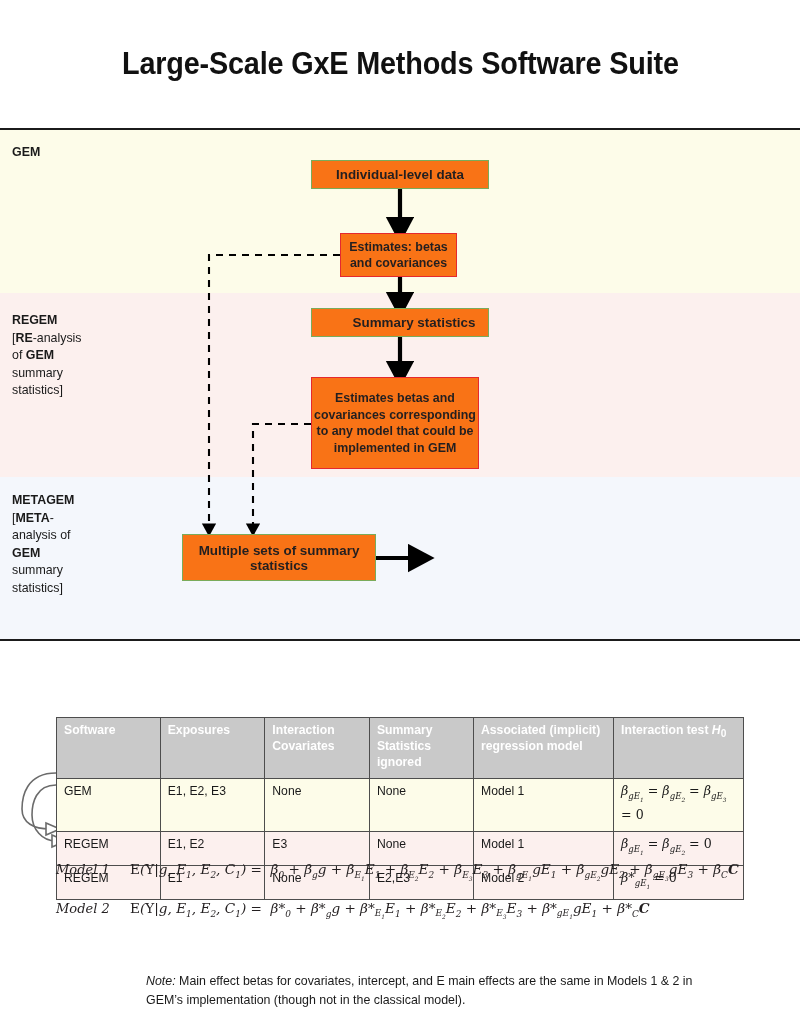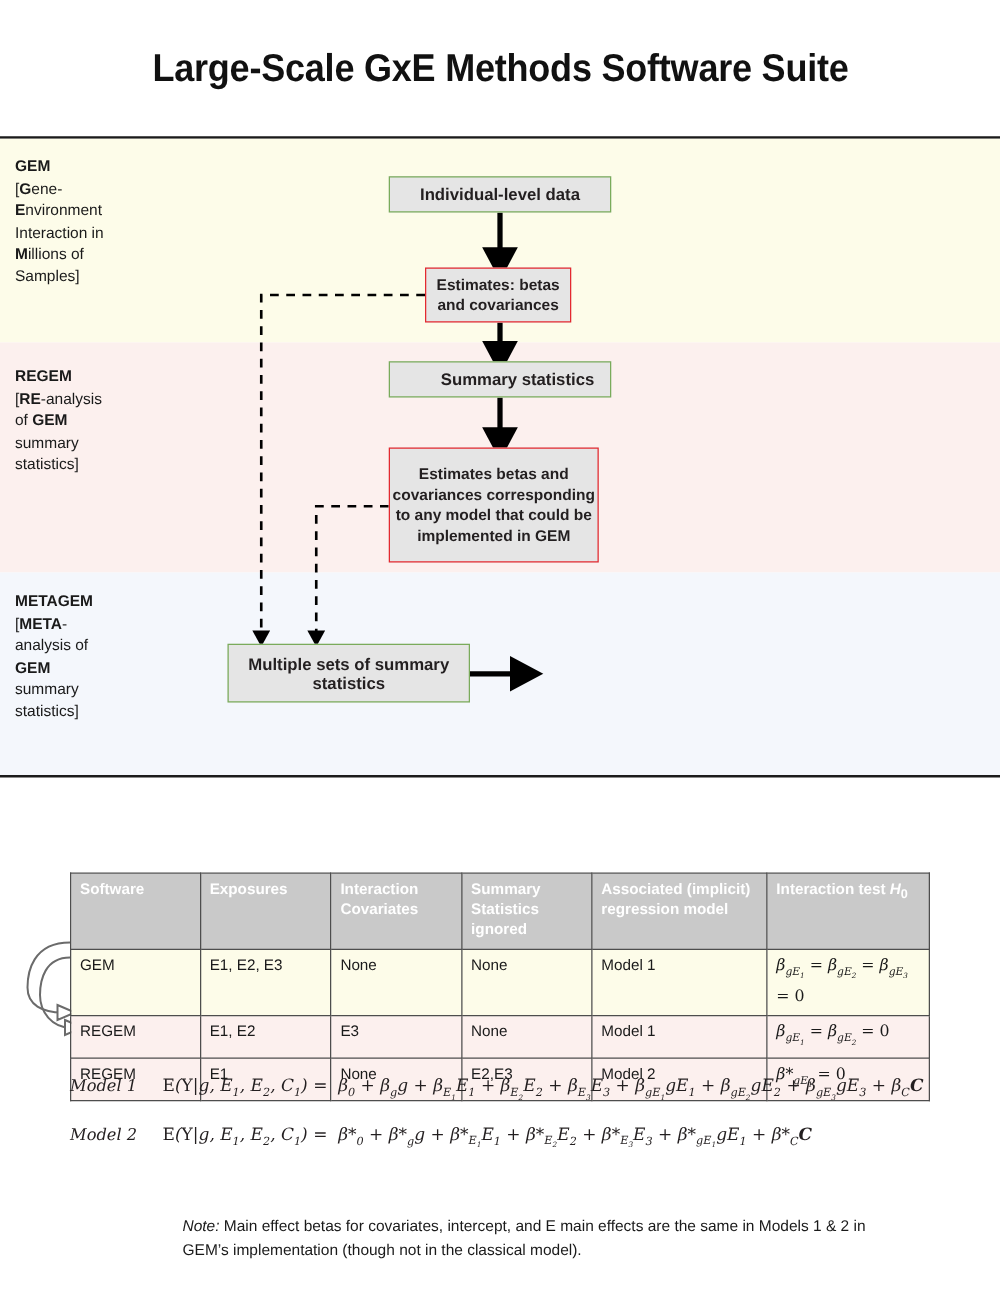--- a/index.html
+++ b/index.html
@@ -2,21 +2,21 @@
 <html><head>
 <meta charset="utf-8">
 <style>
   html,body{margin:0;padding:0;}
   body{
     width:800px;height:1035px;background:#ffffff;
     font-family:"Liberation Sans",sans-serif;color:#231f20;
     position:relative;overflow:hidden;
   }
   
-  .title-bar{height:109px;display:flex;align-items:center;justify-content:center;background:#fff;}
+  .title-bar{height:128px;display:flex;align-items:center;justify-content:center;background:#fff;}
   .title{
     font-size:31px;font-weight:bold;letter-spacing:-0.2px;color:#111;
     font-family:"Liberation Sans Narrow","Liberation Sans",sans-serif;
     transform:scaleX(0.93);transform-origin:center;white-space:nowrap;
   }
   .rule{height:2px;background:#1b1b1b;width:100%;}
 
   
   .diagram{position:relative;height:509px;width:800px;}
   .band{position:absolute;left:0;width:800px;}
@@ -25,21 +25,21 @@
   .band-metagem{top:347px;height:162px;background:#f4f7fc;}
 
   .band-label{position:absolute;left:12px;width:104px;font-size:12.4px;line-height:17.5px;color:#1a1a1a;}
   .band-label .hd{font-weight:bold;display:block;}
   .band-label b{font-weight:bold;}
   .lbl-gem{top:14px;}
   .lbl-regem{top:182px;}
   .lbl-metagem{top:362px;}
 
   
-  .nodebox{position:absolute;background:#e5e5e5;box-sizing:border-box;
+  .nodebox{position:absolute;background:#f97316;box-sizing:border-box;
            display:flex;align-items:center;justify-content:center;text-align:center;}
   .green{border:1.6px solid #7aab5b;}
   .red{border:1.8px solid #e4292f;}
   .nb-bold{font-weight:bold;font-size:13.4px;}
   .nb-norm{font-weight:bold;font-size:12.4px;line-height:16.5px;}
 
   #box-individual{left:311px;top:30px;width:178px;height:29px;}
   #box-estimates1{left:340px;top:103px;width:117px;height:44px;}
   #box-summary{left:311px;top:178px;width:178px;height:29px;padding-left:28px;}
   #box-estimates2{left:311px;top:247px;width:168px;height:92px;}
@@ -87,21 +87,20 @@
 <div class="rule"></div>
 
 <div class="diagram">
 
   <div class="band band-gem"></div>
   <div class="band band-regem"></div>
   <div class="band band-metagem"></div>
 
   <div class="band-label lbl-gem">
     <span class="hd">GEM</span>
-    <span>[<b>G</b>ene-<br><b>E</b>nvironment<br>Interaction in<br><b>M</b>illions of<br>Samples]</span>
   </div>
 
   <div class="band-label lbl-regem">
     <span class="hd">REGEM</span>
     <span>[<b>RE</b>-analysis<br>of <b>GEM</b><br>summary<br>statistics]</span>
   </div>
 
   <div class="band-label lbl-metagem">
     <span class="hd">METAGEM</span>
     <span>[<b>META</b>-<br>analysis of<br><b>GEM</b><br>summary<br>statistics]</span>

